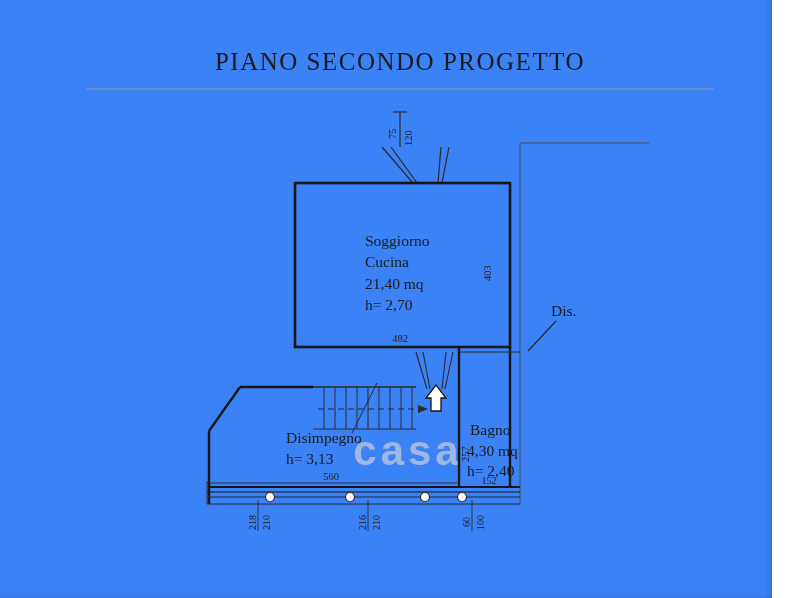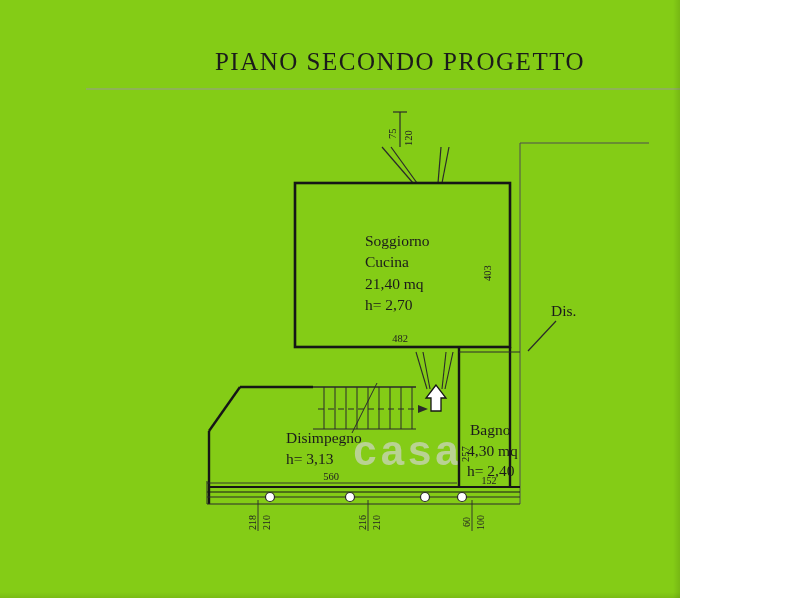--- a/index.html
+++ b/index.html
@@ -1,20 +1,20 @@
 <!DOCTYPE html>
 <html><head>
 <meta charset="utf-8">
 <style>
   html, body { margin: 0; padding: 0; background: #ffffff; }
   .page {
     position: relative;
-    width: 680px;
+    width: 772px;
     height: 598px;
-    background: #84cc16;
+    background: #3b82f6;
     overflow: hidden;
     font-family: "Liberation Serif", serif;
   }
   svg { position: absolute; top: 0; left: 0; }
   .scan-edge-right {
     position: absolute; top: 0; right: 0; width: 7px; height: 100%;
     background: linear-gradient(to right, rgba(0,0,0,0), rgba(0,0,0,0.10));
   }
   .scan-edge-bottom {
     position: absolute; bottom: 0; left: 0; width: 100%; height: 6px;

